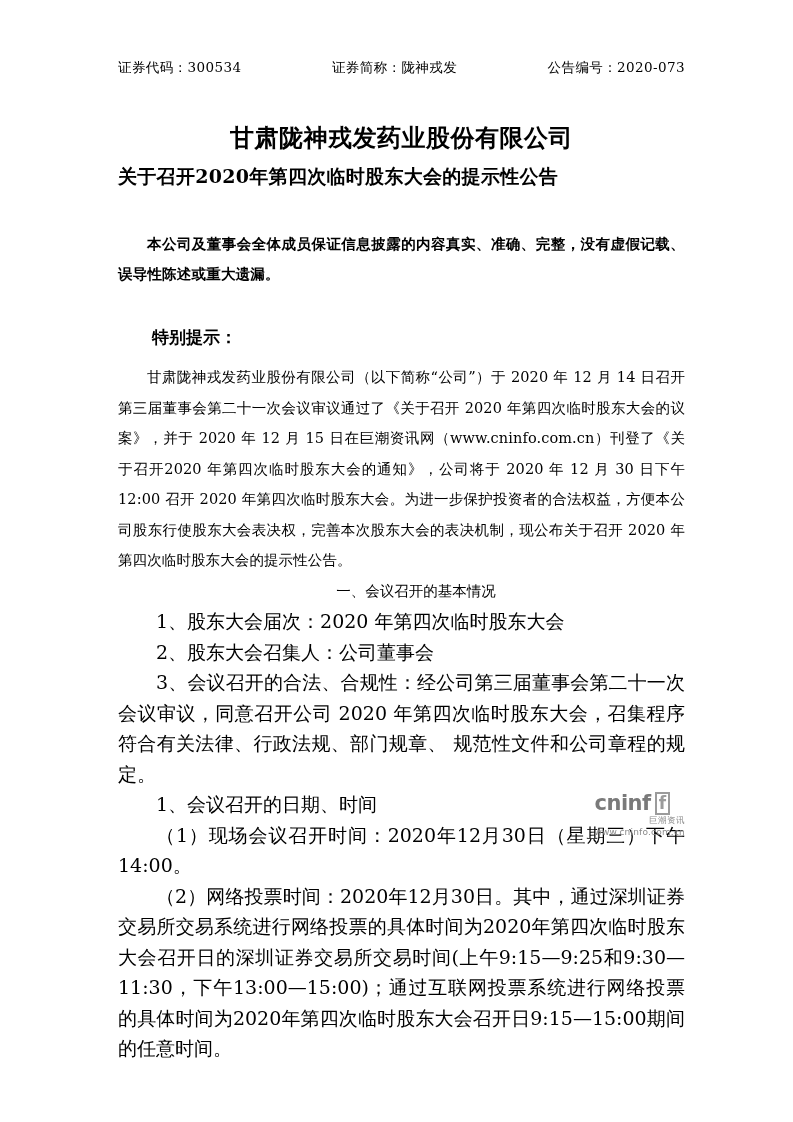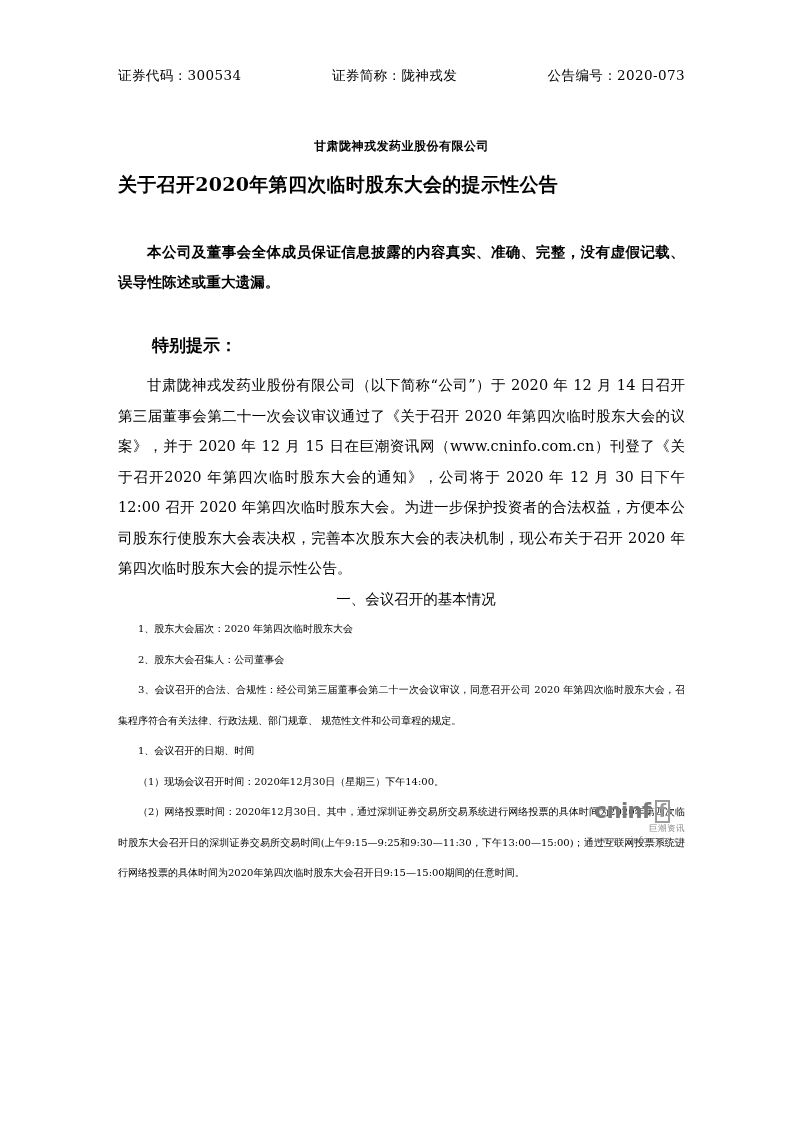--- a/index.html
+++ b/index.html
@@ -10,41 +10,41 @@
   body {
     width: 793px;
     height: 1122px;
     position: relative;
     font-family: "DejaVu Serif", "Liberation Serif", serif;
     color: #000000;
     overflow: hidden;
   }
   .page {
     position: absolute;
-    left: 0; top: 16px;
+    left: 0; top: 8px;
     width: 793px;
     height: 860px;
     box-sizing: border-box;
     padding: 51px 108px 40px 118px;
   }
   .header-row {
     display: flex;
     justify-content: space-between;
     align-items: baseline;
     font-size: 13.5px;
     letter-spacing: 0.4px;
     margin-bottom: 42px;
   }
   .header-row .hcell {
     white-space: nowrap;
   }
   .title {
     text-align: center;
     font-weight: bold;
-    font-size: 12px;
+    font-size: 24px;
     line-height: 38px;
     letter-spacing: 0.5px;
   }
   .title-line2 {
     text-align: left;
     font-weight: bold;
     font-size: 19px;
     line-height: 38px;
     letter-spacing: 0.3px;
   }
@@ -79,21 +79,21 @@
   }
   .sub-head {
     font-weight: normal;
     font-size: 14.5px;
     line-height: 30.5px;
     margin: 0;
     text-indent: 2em;
     text-align: center;
   }
   .item {
-    font-size: 10px;
+    font-size: 19px;
     line-height: 30.5px;
     margin: 0;
     text-indent: 2em;
     text-align: justify;
     text-justify: inter-ideograph;
   }
   .footer {
     position: absolute;
     right: 108px;
     bottom: 30px;

